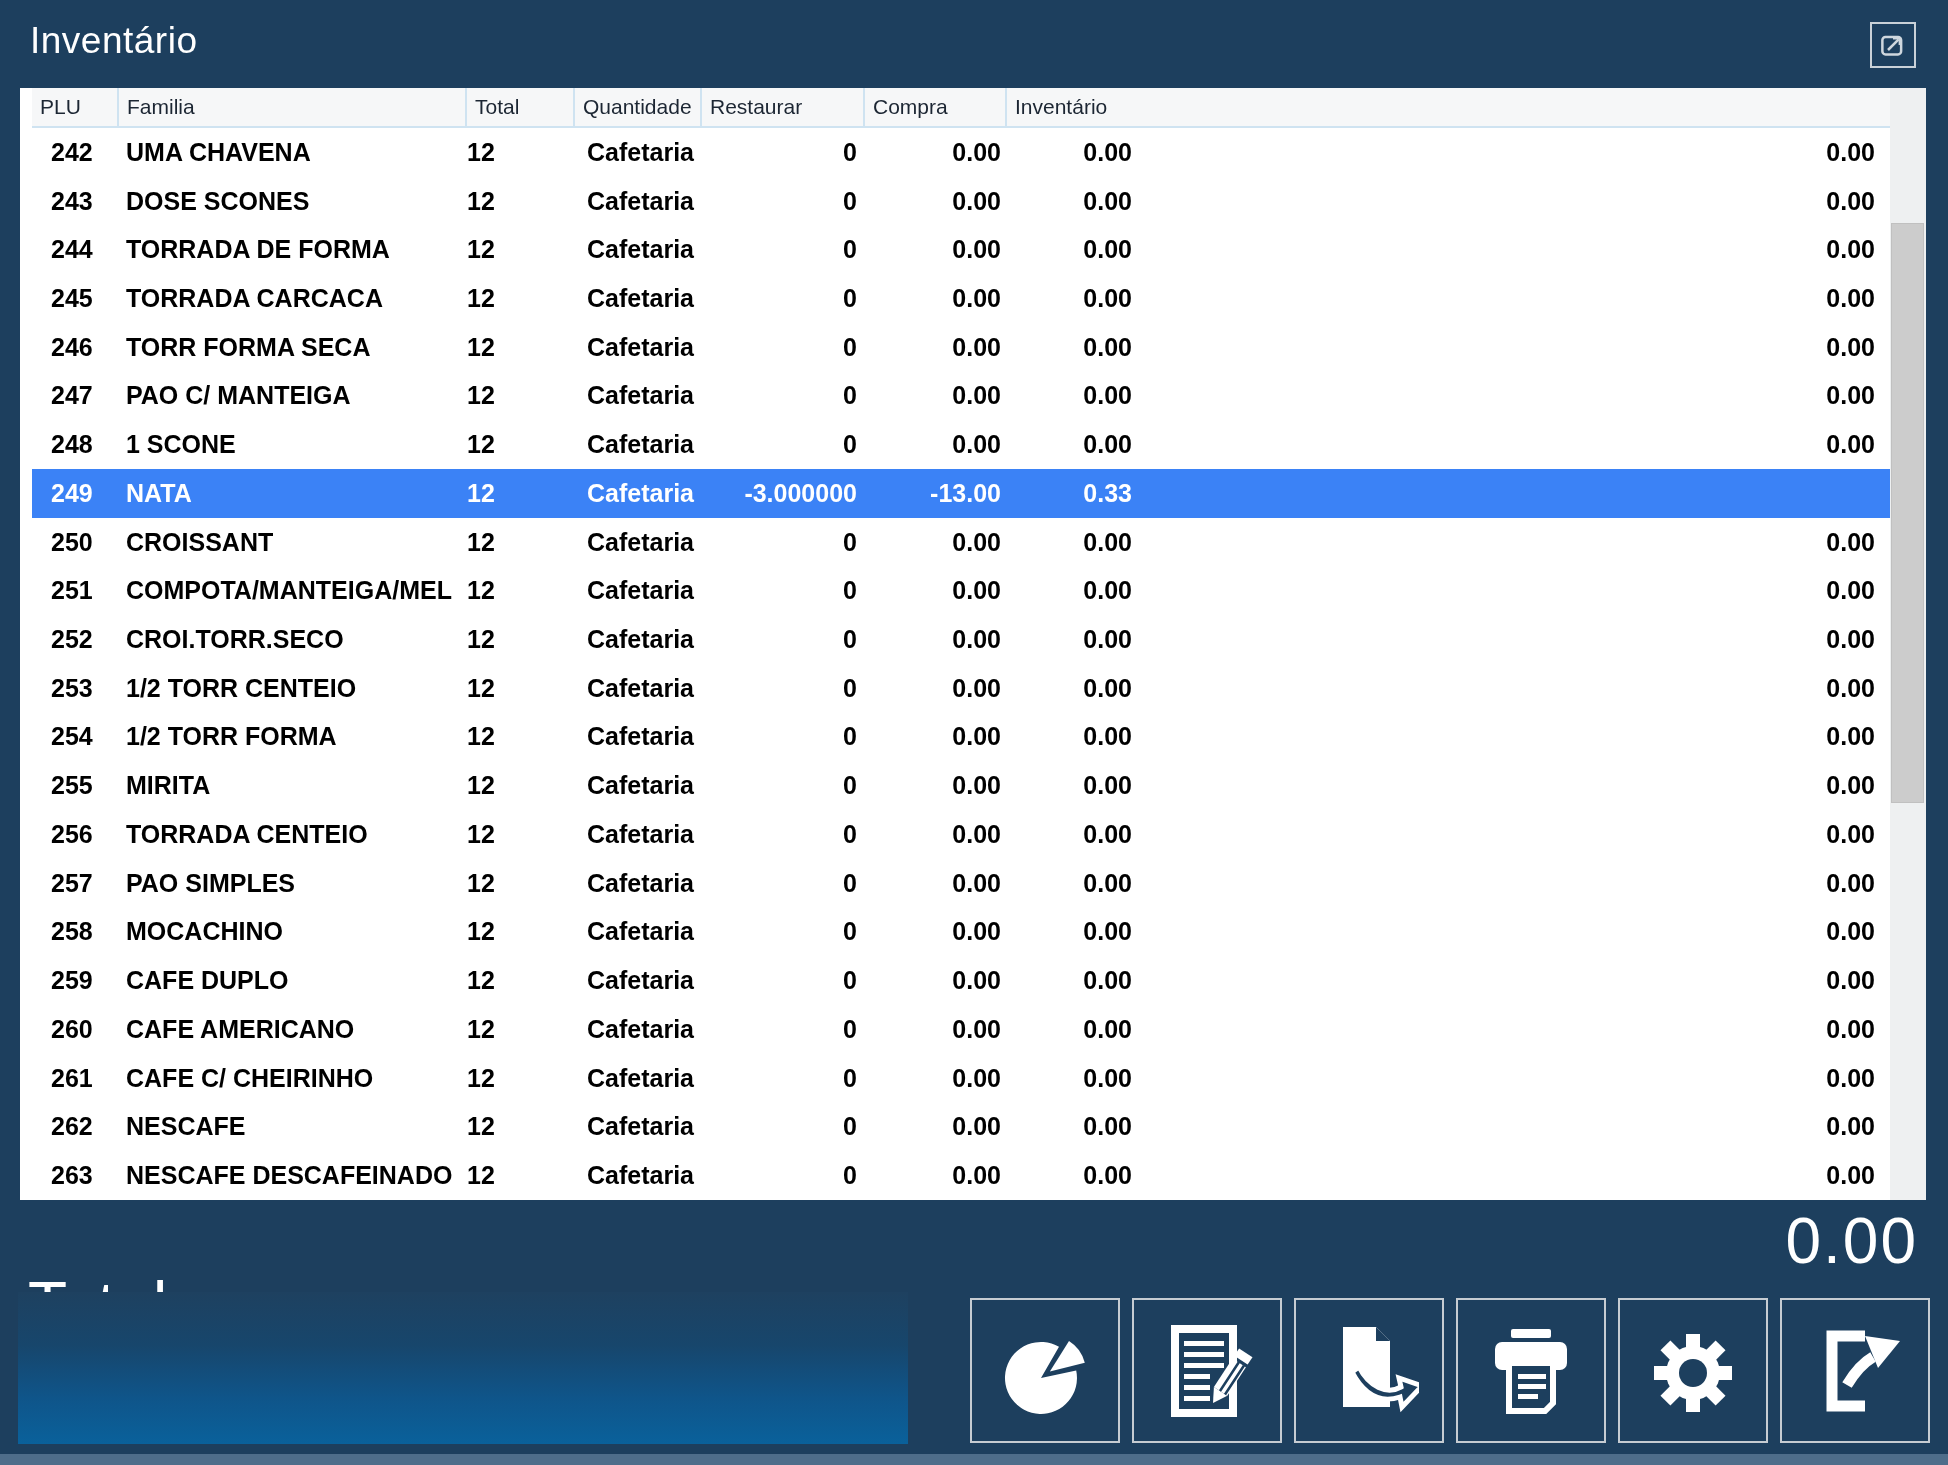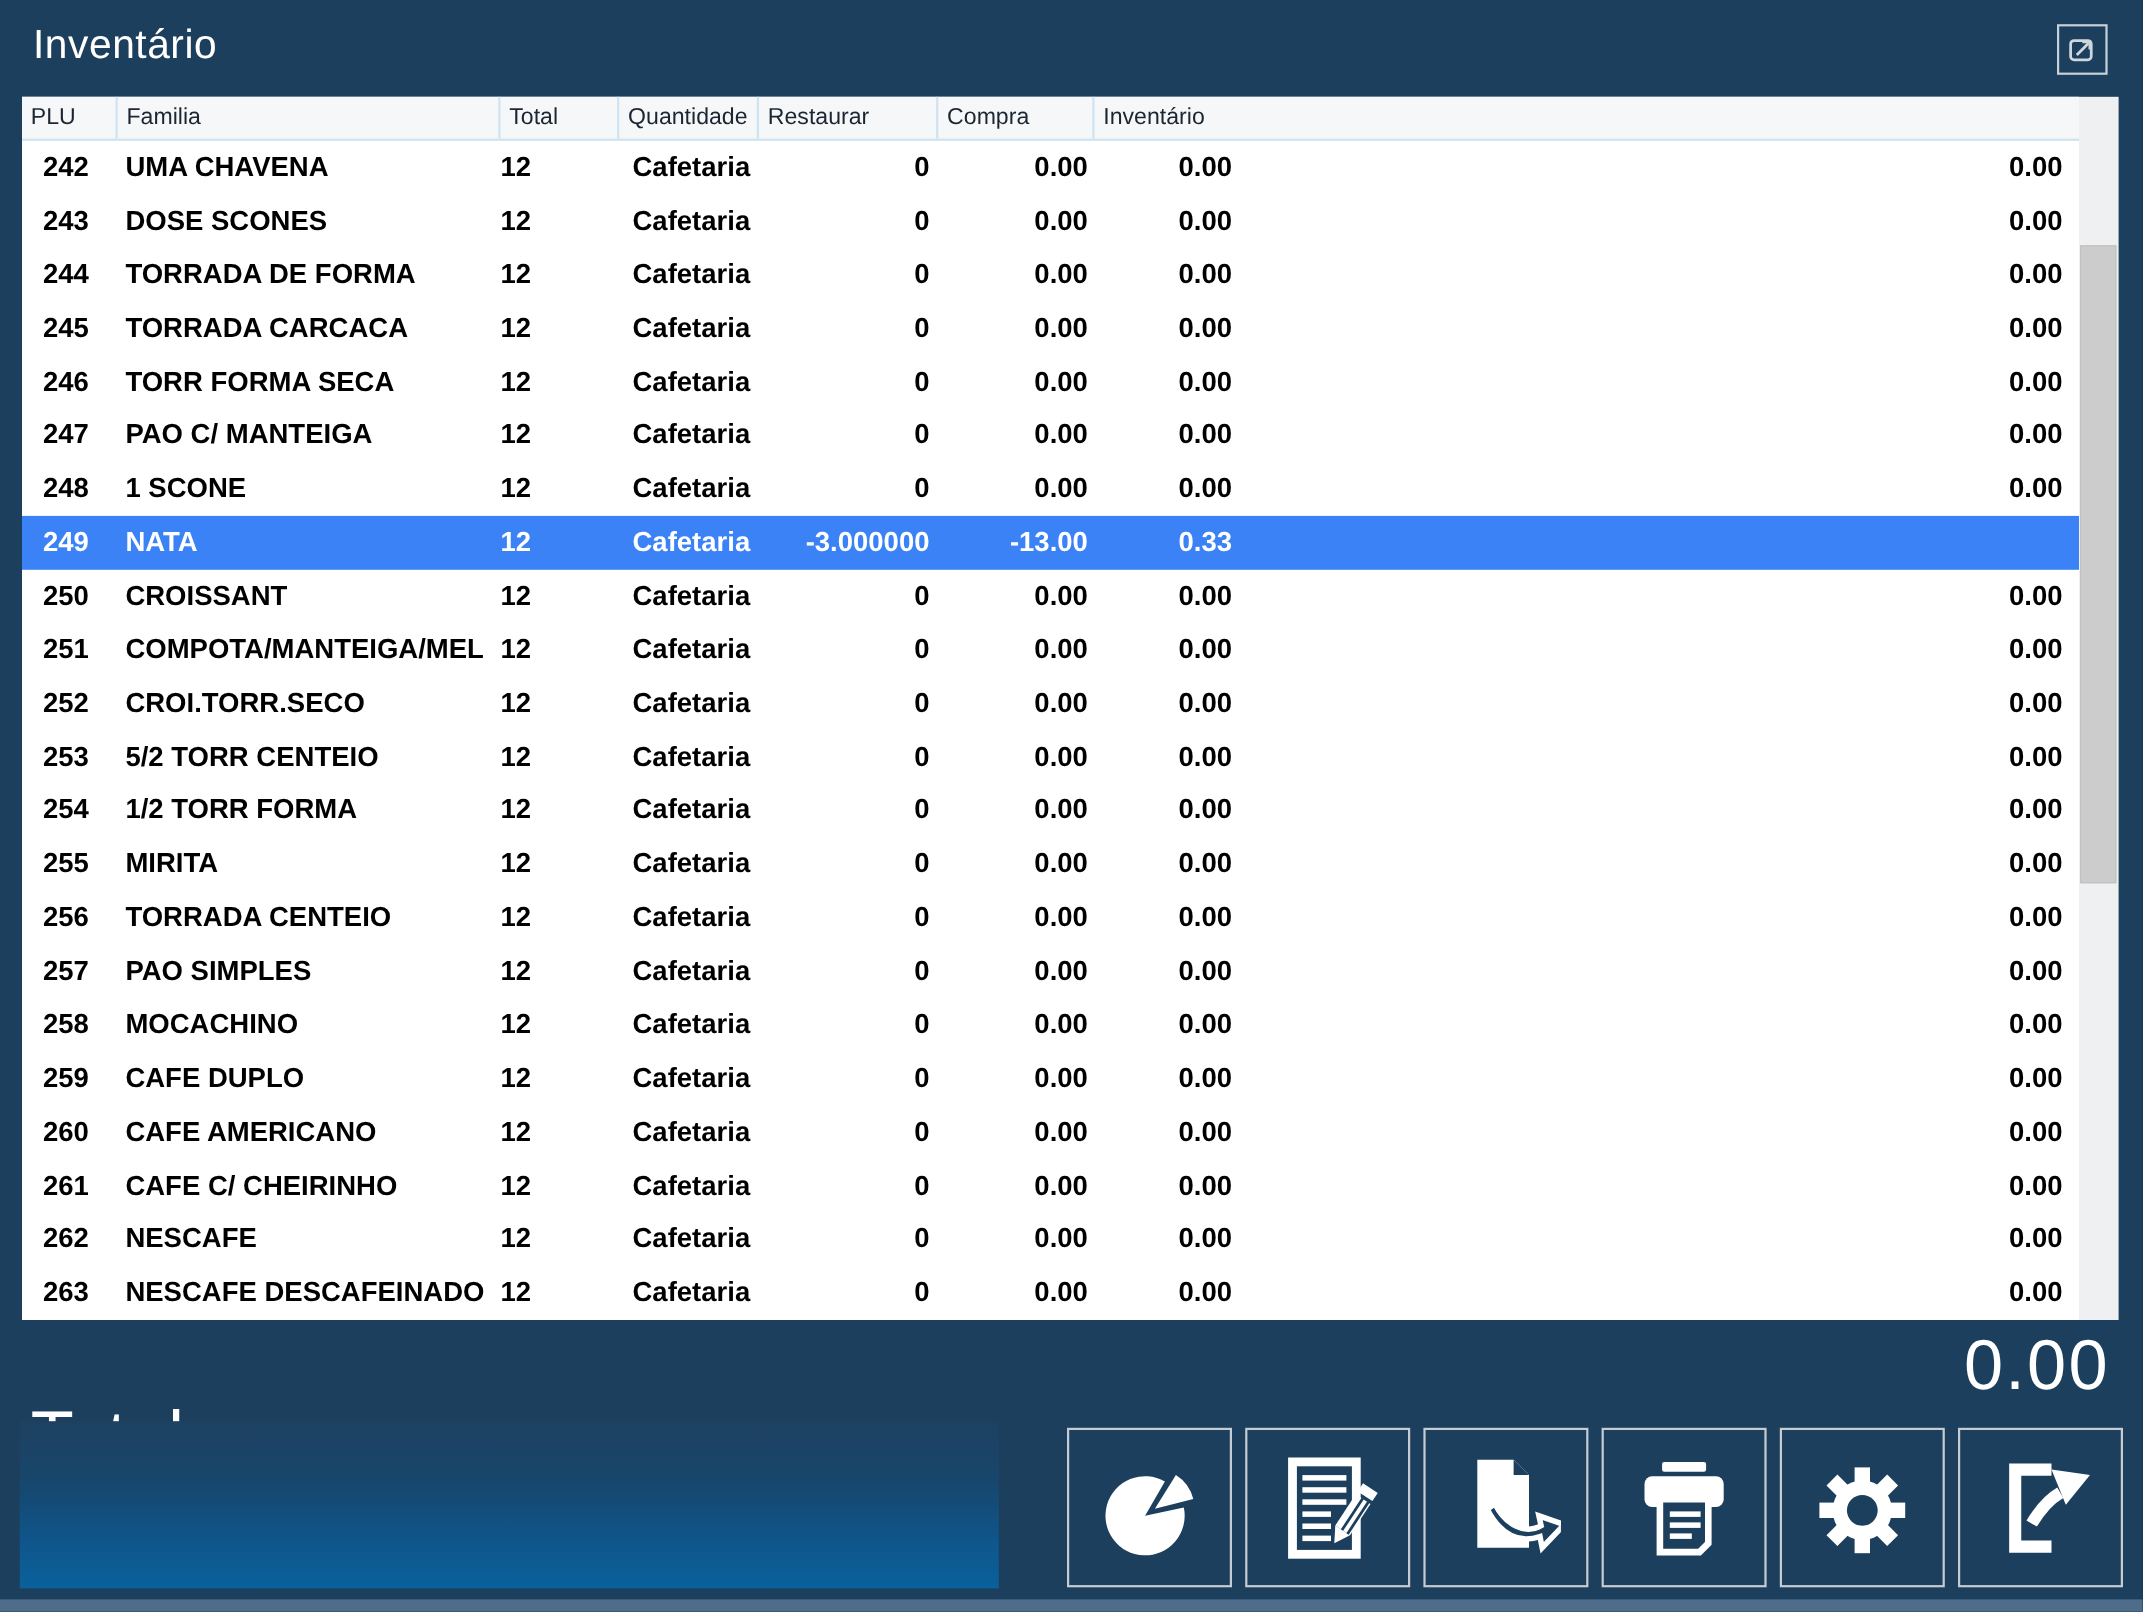--- a/index.html
+++ b/index.html
@@ -18,20 +18,21 @@
     display:flex;align-items:center;justify-content:center;padding:0;cursor:pointer;
   }
   
   .table{
     position:absolute;left:20px;top:88px;width:1870px;height:1112px;
     background:#ffffff;
   }
   .grid8{
     display:grid;
     grid-template-columns:87px 348px 108px 127px 163px 142px 133px 1fr;
+    margin-left:12px;
   }
   .thead{
     height:40px;background:#f6f7f8;border-bottom:2px solid #cfe3f1;box-sizing:border-box;
   }
   .th{
     display:flex;align-items:center;padding-left:8px;box-sizing:border-box;
     font-size:21px;color:#1c2633;border-right:2px solid #cfe3f1;
     white-space:nowrap;overflow:hidden;
   }
   .th:last-child{border-right:none;}
@@ -213,21 +214,21 @@
           <div class="cell c-descricao">CROI.TORR.SECO</div>
           <div class="cell c-familia">12</div>
           <div class="cell c-nome">Cafetaria</div>
           <div class="cell c-quantidade">0</div>
           <div class="cell c-restaurar">0.00</div>
           <div class="cell c-compra">0.00</div>
           <div class="cell c-inventario">0.00</div>
         </div>
         <div class="trow grid8">
           <div class="cell c-plu">253</div>
-          <div class="cell c-descricao">5/2 TORR CENTEIO</div>
+          <div class="cell c-descricao">1/2 TORR CENTEIO</div>
           <div class="cell c-familia">12</div>
           <div class="cell c-nome">Cafetaria</div>
           <div class="cell c-quantidade">0</div>
           <div class="cell c-restaurar">0.00</div>
           <div class="cell c-compra">0.00</div>
           <div class="cell c-inventario">0.00</div>
         </div>
         <div class="trow grid8">
           <div class="cell c-plu">254</div>
           <div class="cell c-descricao">1/2 TORR FORMA</div>

